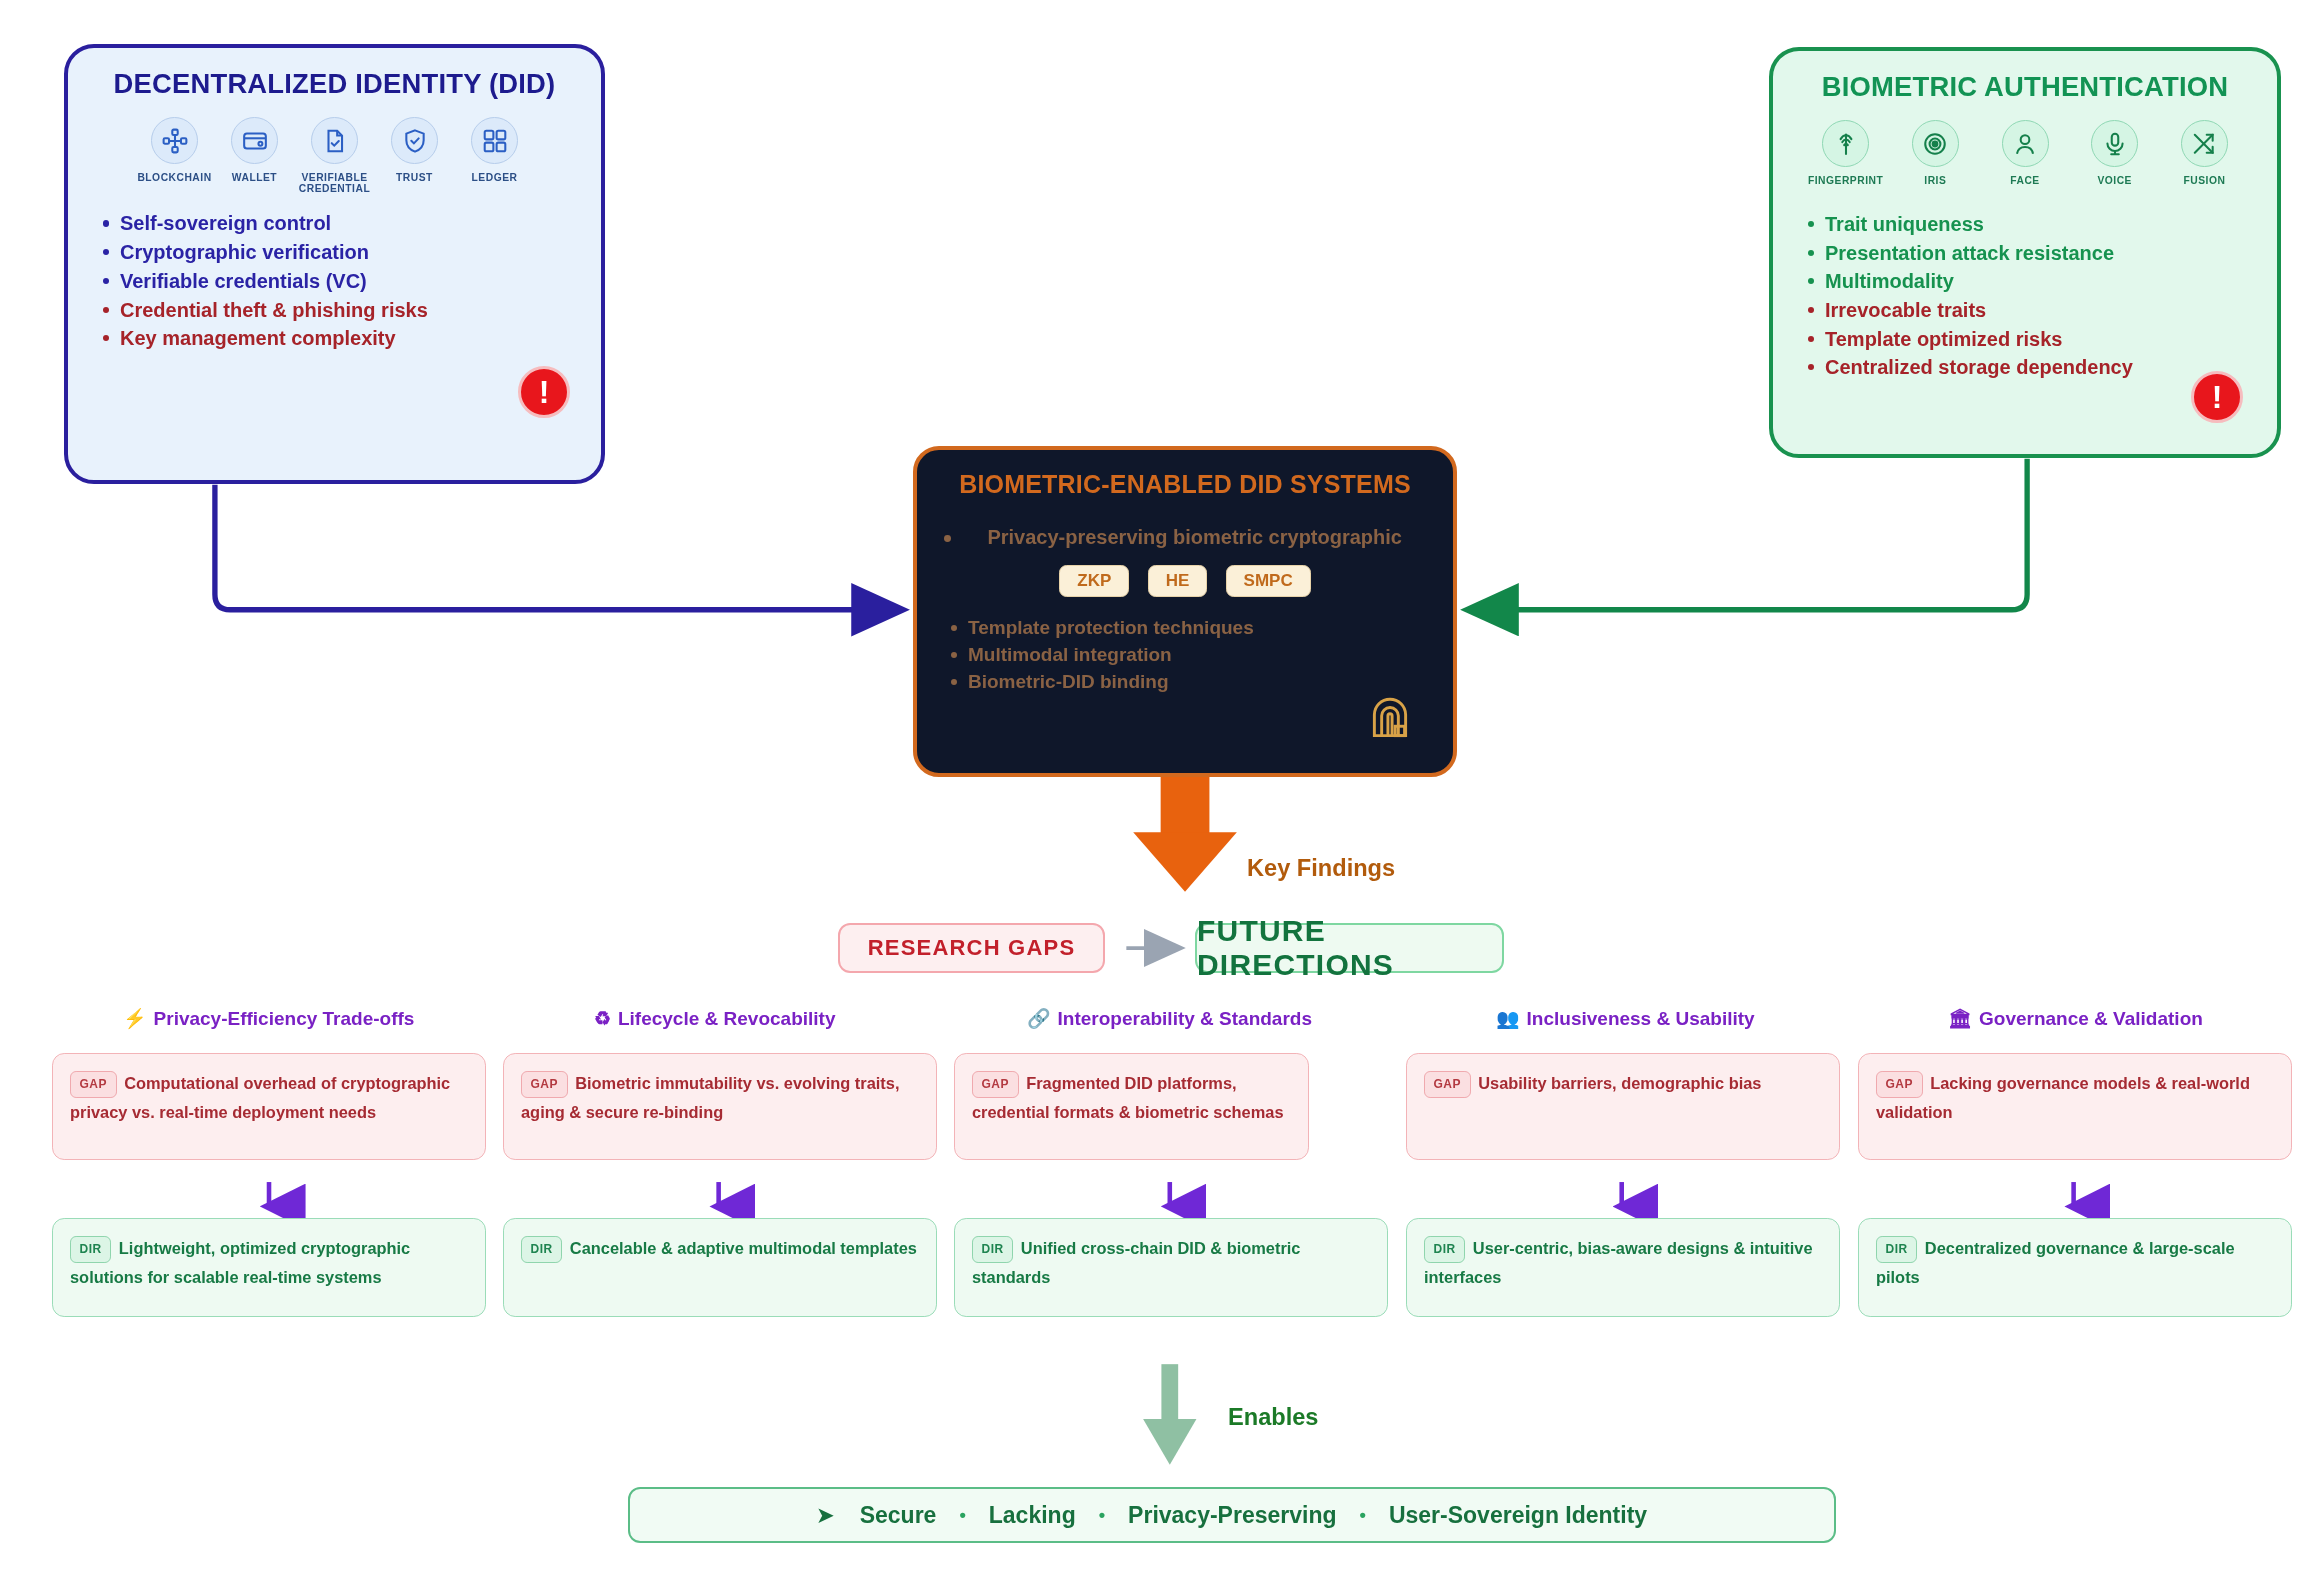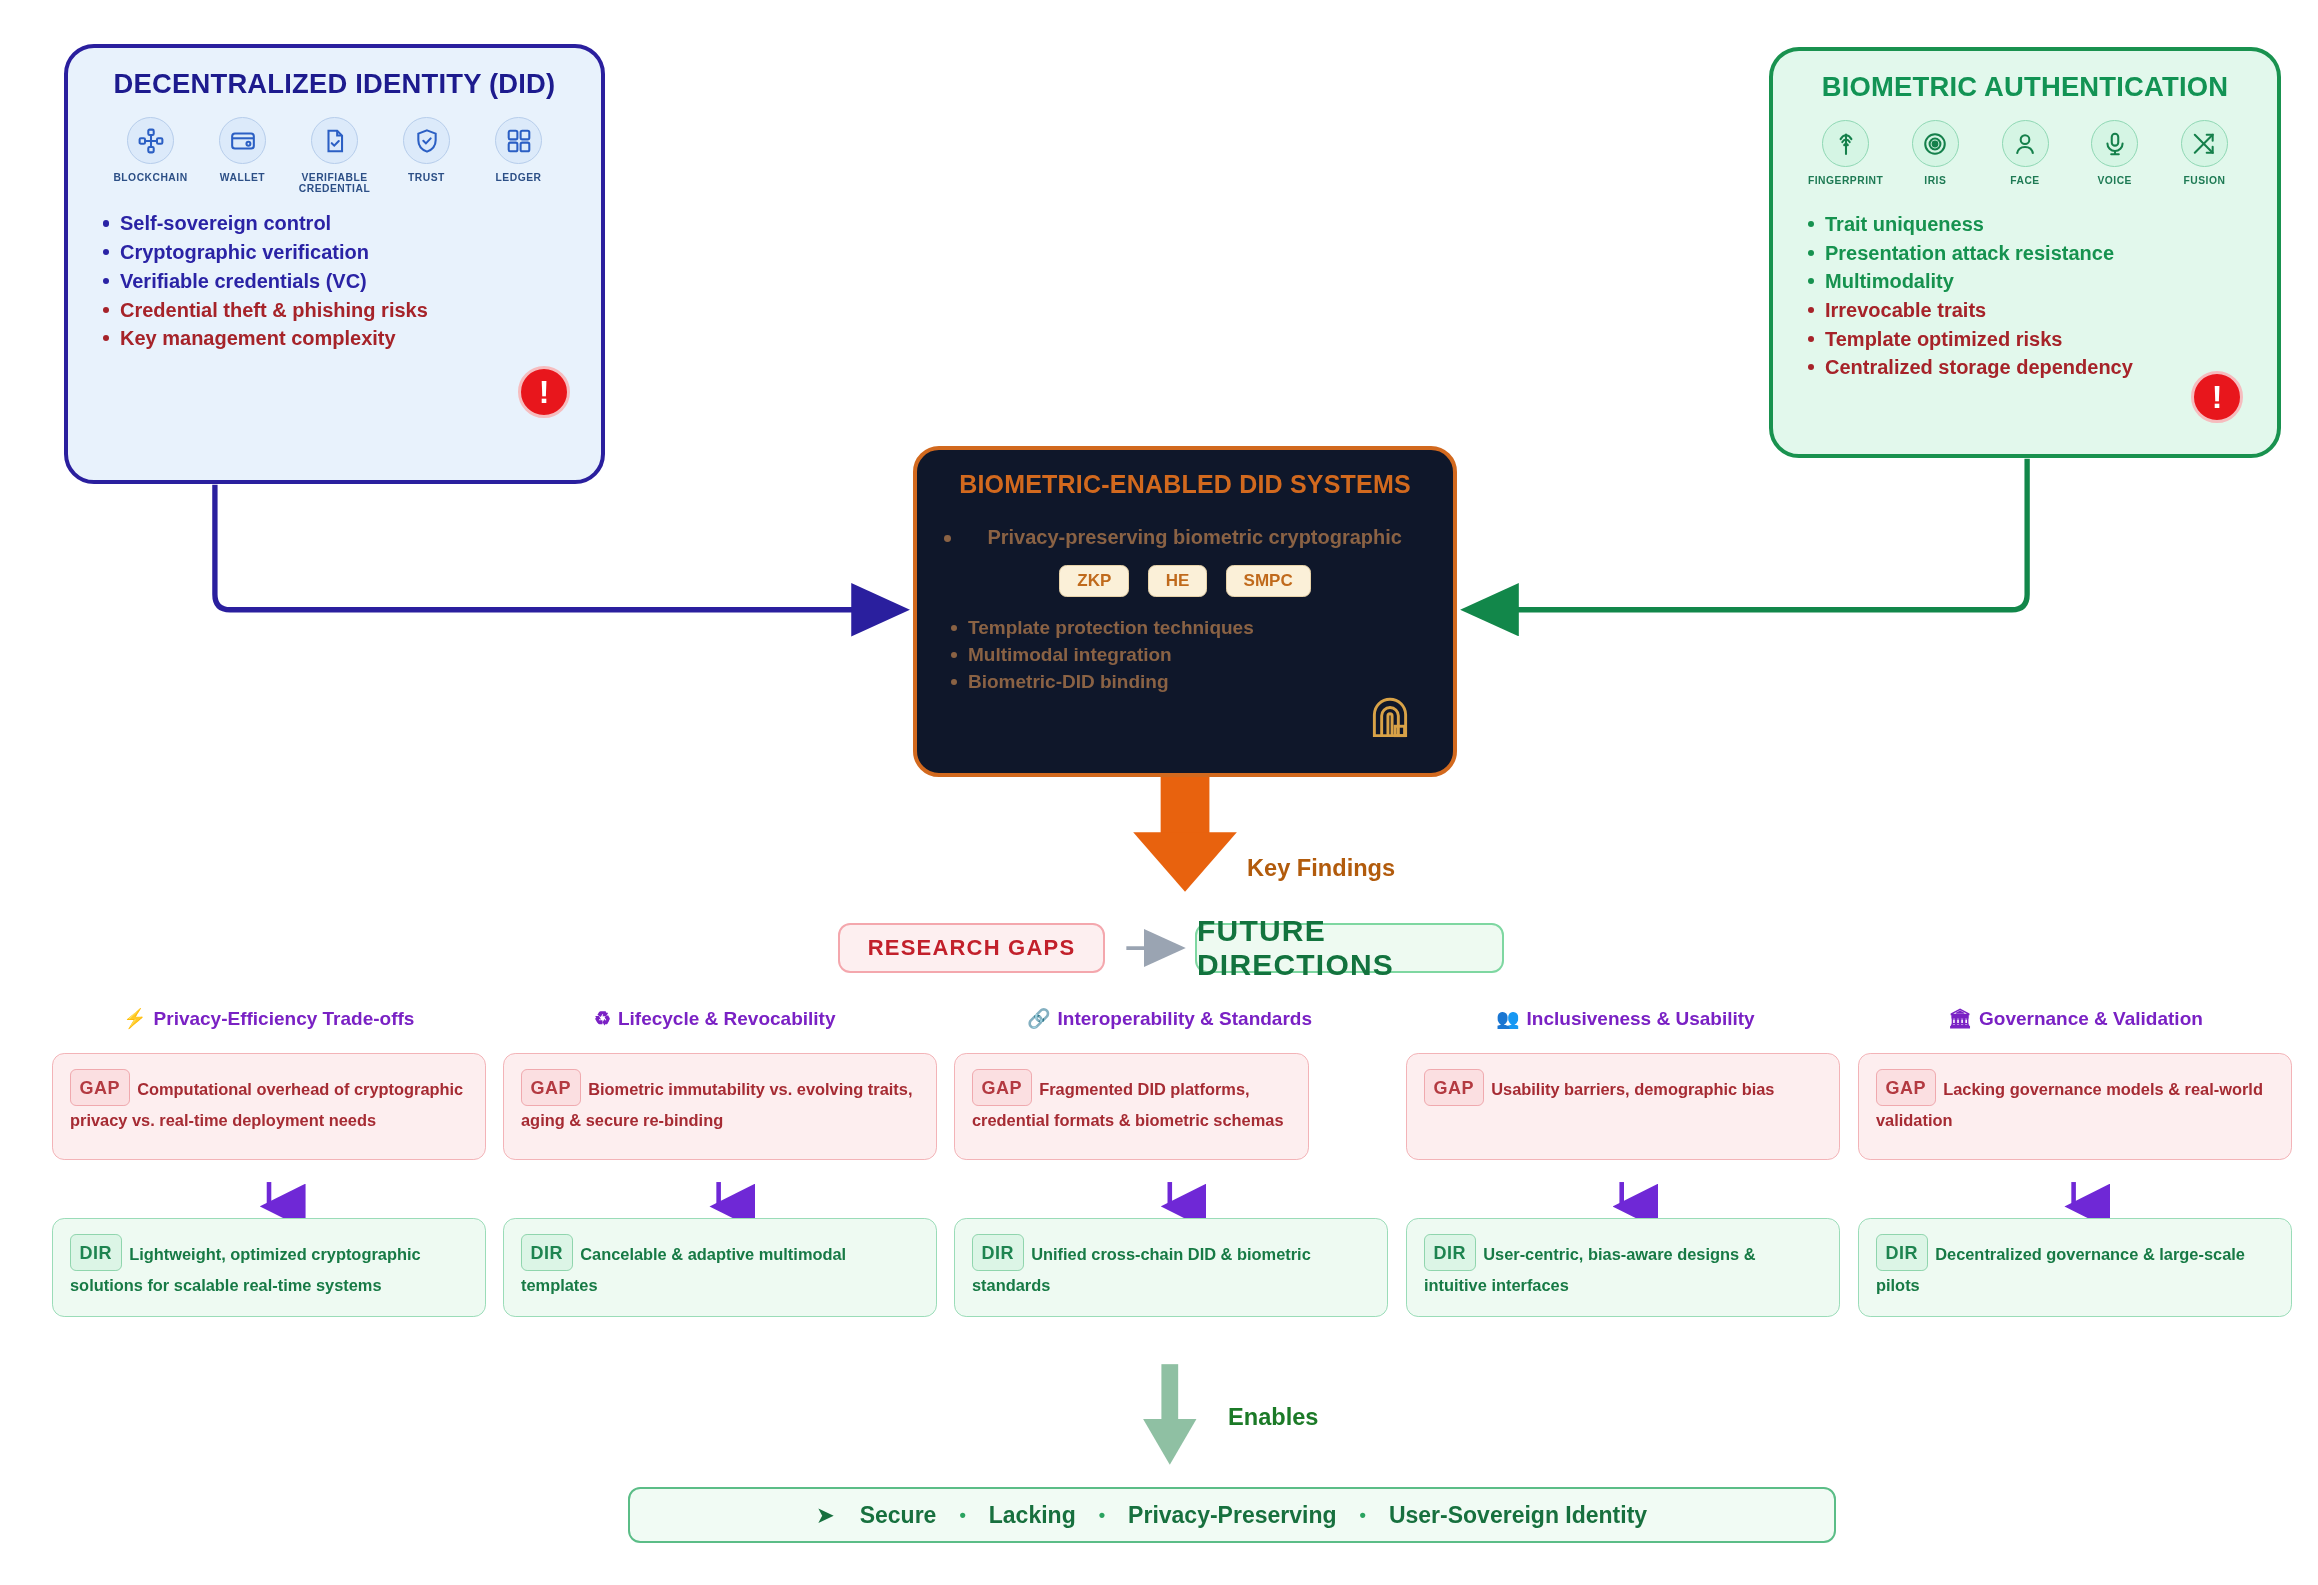--- a/index.html
+++ b/index.html
@@ -21,21 +21,21 @@
     background:#e2f8ec;border:4.6px solid #19924f;
   }
   .card-title{
     text-align:center;font-weight:bold;letter-spacing:0.2px;
   }
   .did-title{font-size:27.4px;color:#1d1b8e;margin-top:20px;}
   .bio-title{font-size:27.4px;color:#129354;margin-top:20px;}
 
   
   .icon-strip{
-    display:flex;justify-content:center;align-items:flex-start;gap:13px;
+    display:flex;justify-content:center;align-items:flex-start;gap:1px;
     margin-top:17px;
   }
   .icon-cell{width:79px;display:flex;flex-direction:column;align-items:center;}
   .icon-circle{
     width:47px;height:47px;border-radius:50%;
     display:flex;align-items:center;justify-content:center;
     box-sizing:border-box;
   }
   .did .icon-circle{background:#dceafa;border:1.5px solid #b6cdeb;}
   .bio .icon-circle{background:#d5f5e4;border:1.5px solid #8fd8b4;}
@@ -126,21 +126,21 @@
     display:flex;align-items:center;gap:6.9px;white-space:nowrap;
   }
   .gcard{
     position:absolute;box-sizing:border-box;border-radius:12.2px;
     padding:15.2px 17px;font-size:16.4px;font-weight:bold;line-height:1.78;
   }
   .gap-card{background:#fdeeef;border:1.5px solid #f3b3b7;color:#a62b33;}
   .dir-card{background:#eefaf2;border:1.5px solid #9adcb8;color:#177a45;}
   .tag{
     display:inline-block;border-radius:6.1px;padding:1.5px 8.4px;
-    font-size:18px;font-weight:bold;letter-spacing:0.6px;
+    font-size:12px;font-weight:bold;letter-spacing:0.6px;
     vertical-align:1.5px;margin-right:7.6px;
   }
   .tag-gap{background:#fbdfe1;border:1.5px solid #f0a9ae;color:#b33a41;}
   .tag-dir{background:#dcf5e6;border:1.5px solid #8fd5ad;color:#1e8450;}
 
   
   .enables-label{
     position:absolute;left:1228px;top:1404px;font-size:23.6px;font-weight:bold;color:#1b7a27;
   }
   .final-banner{

